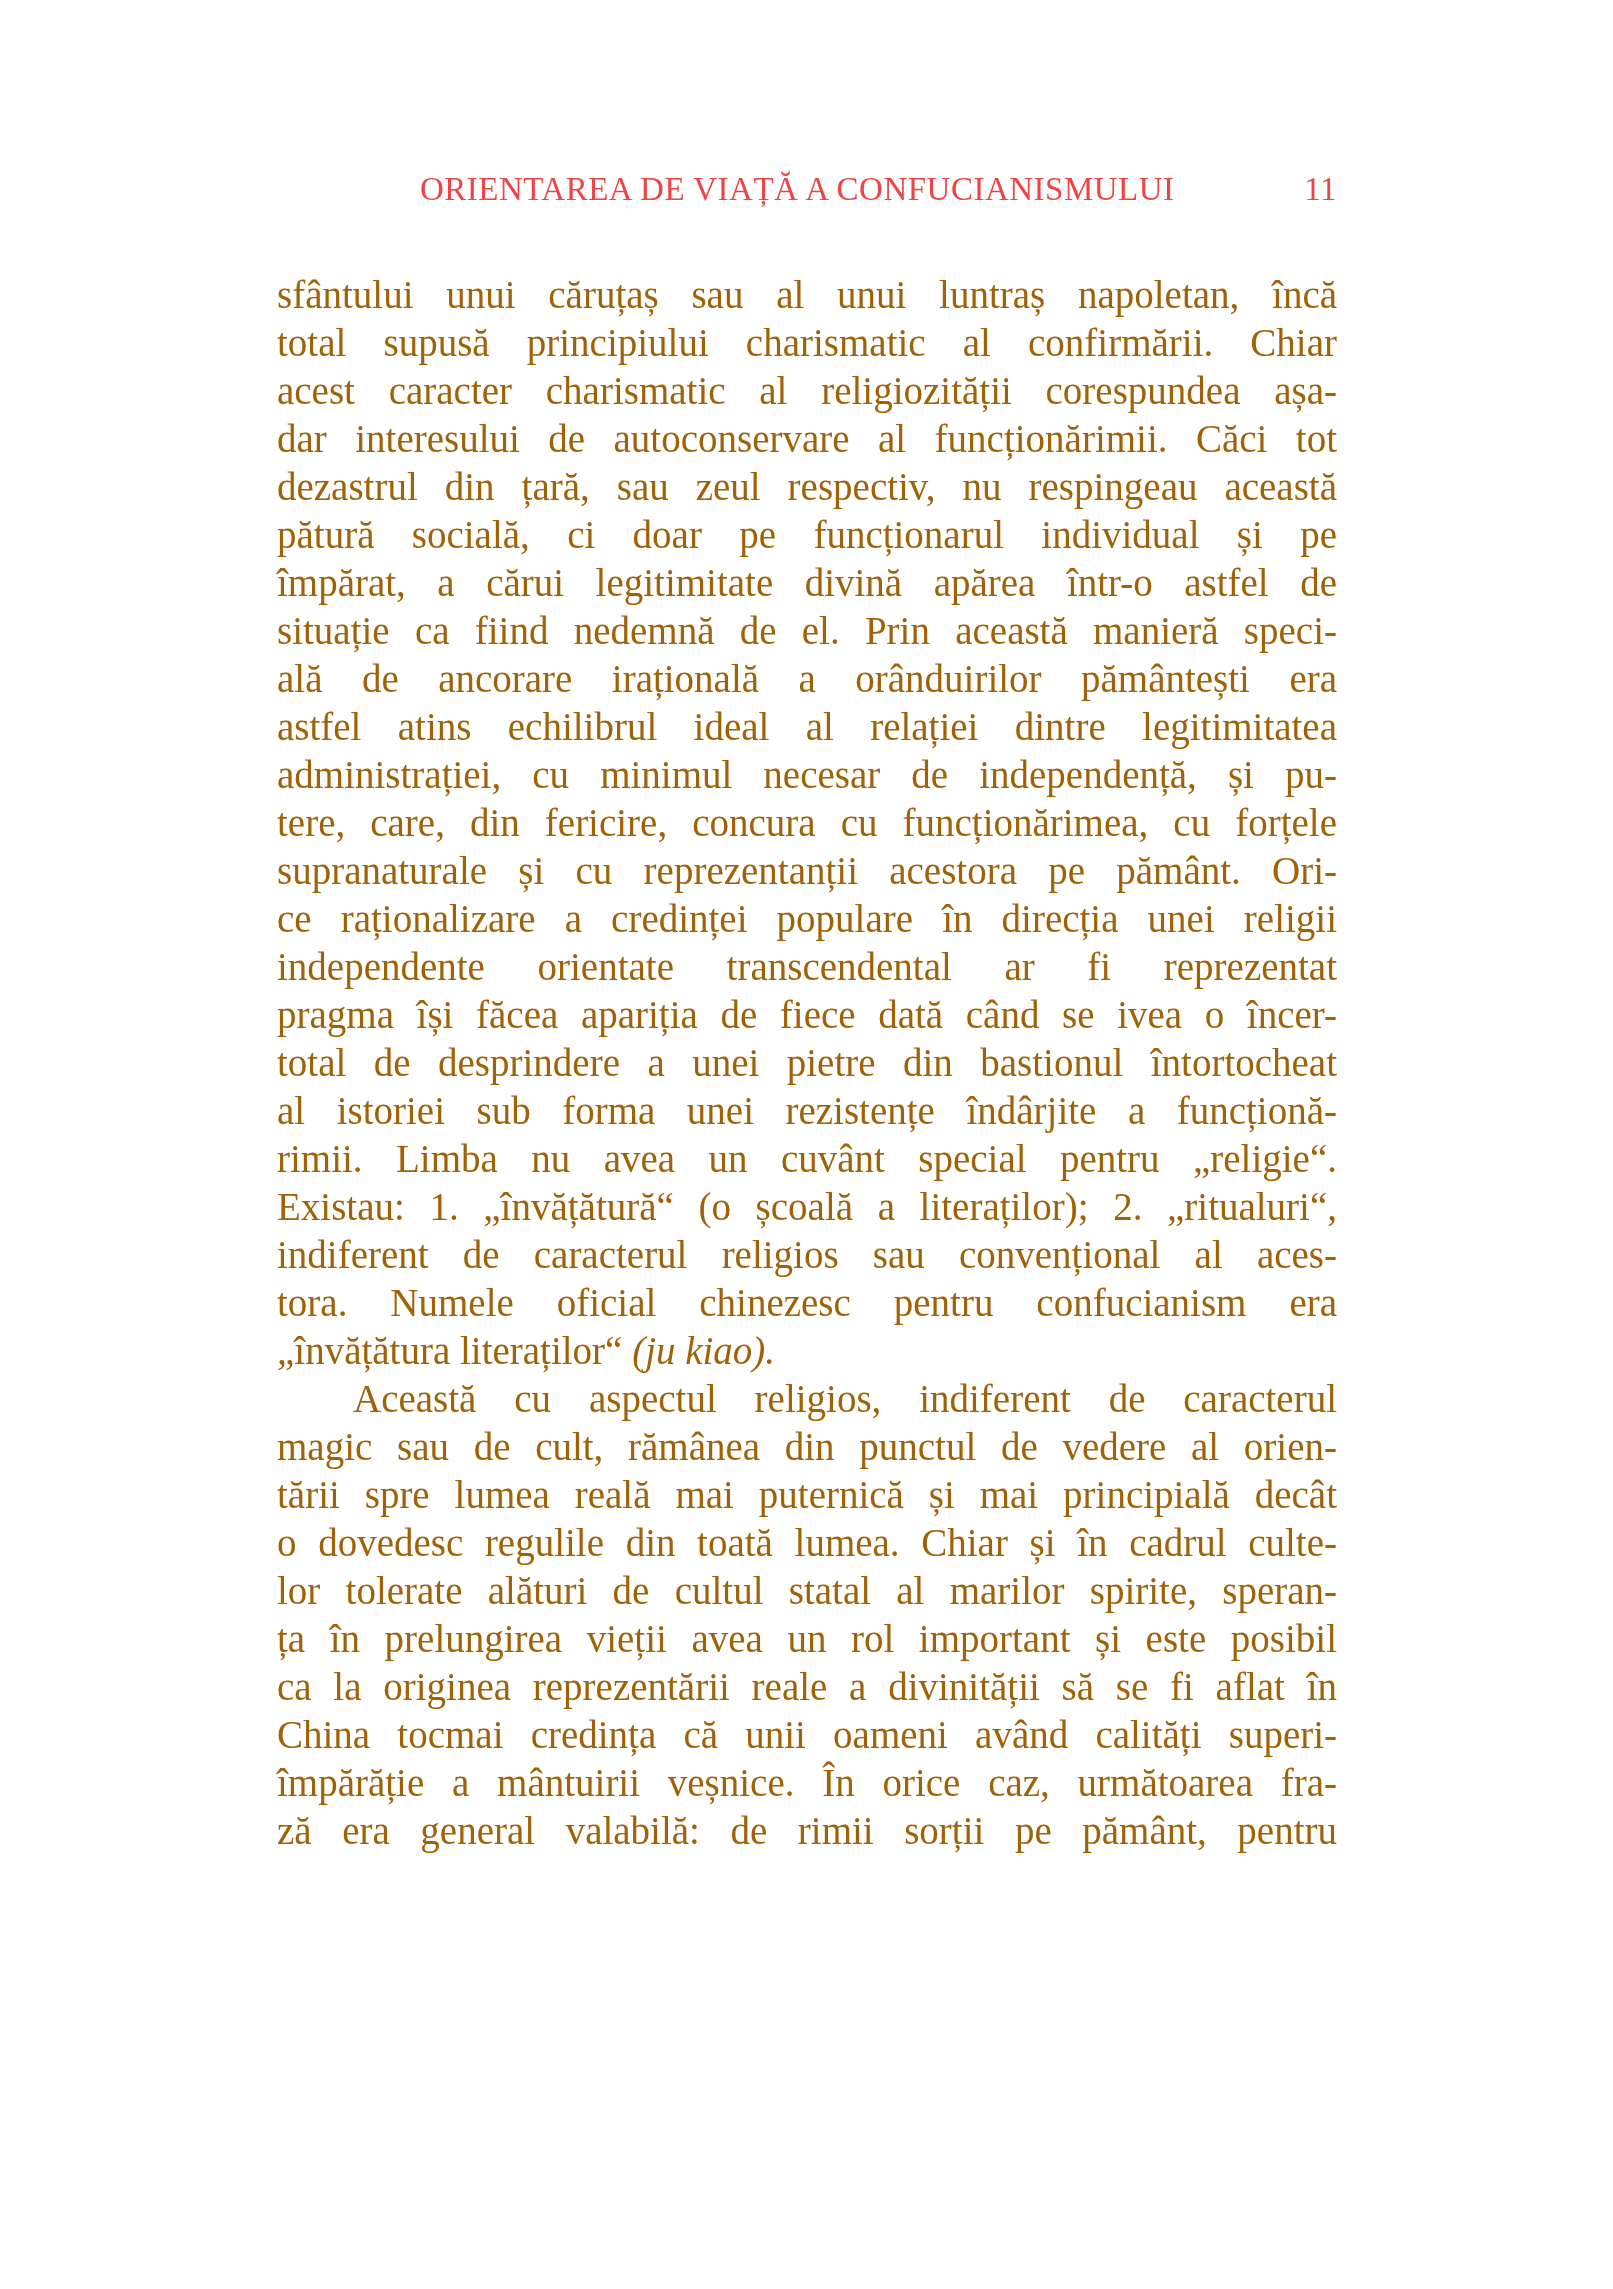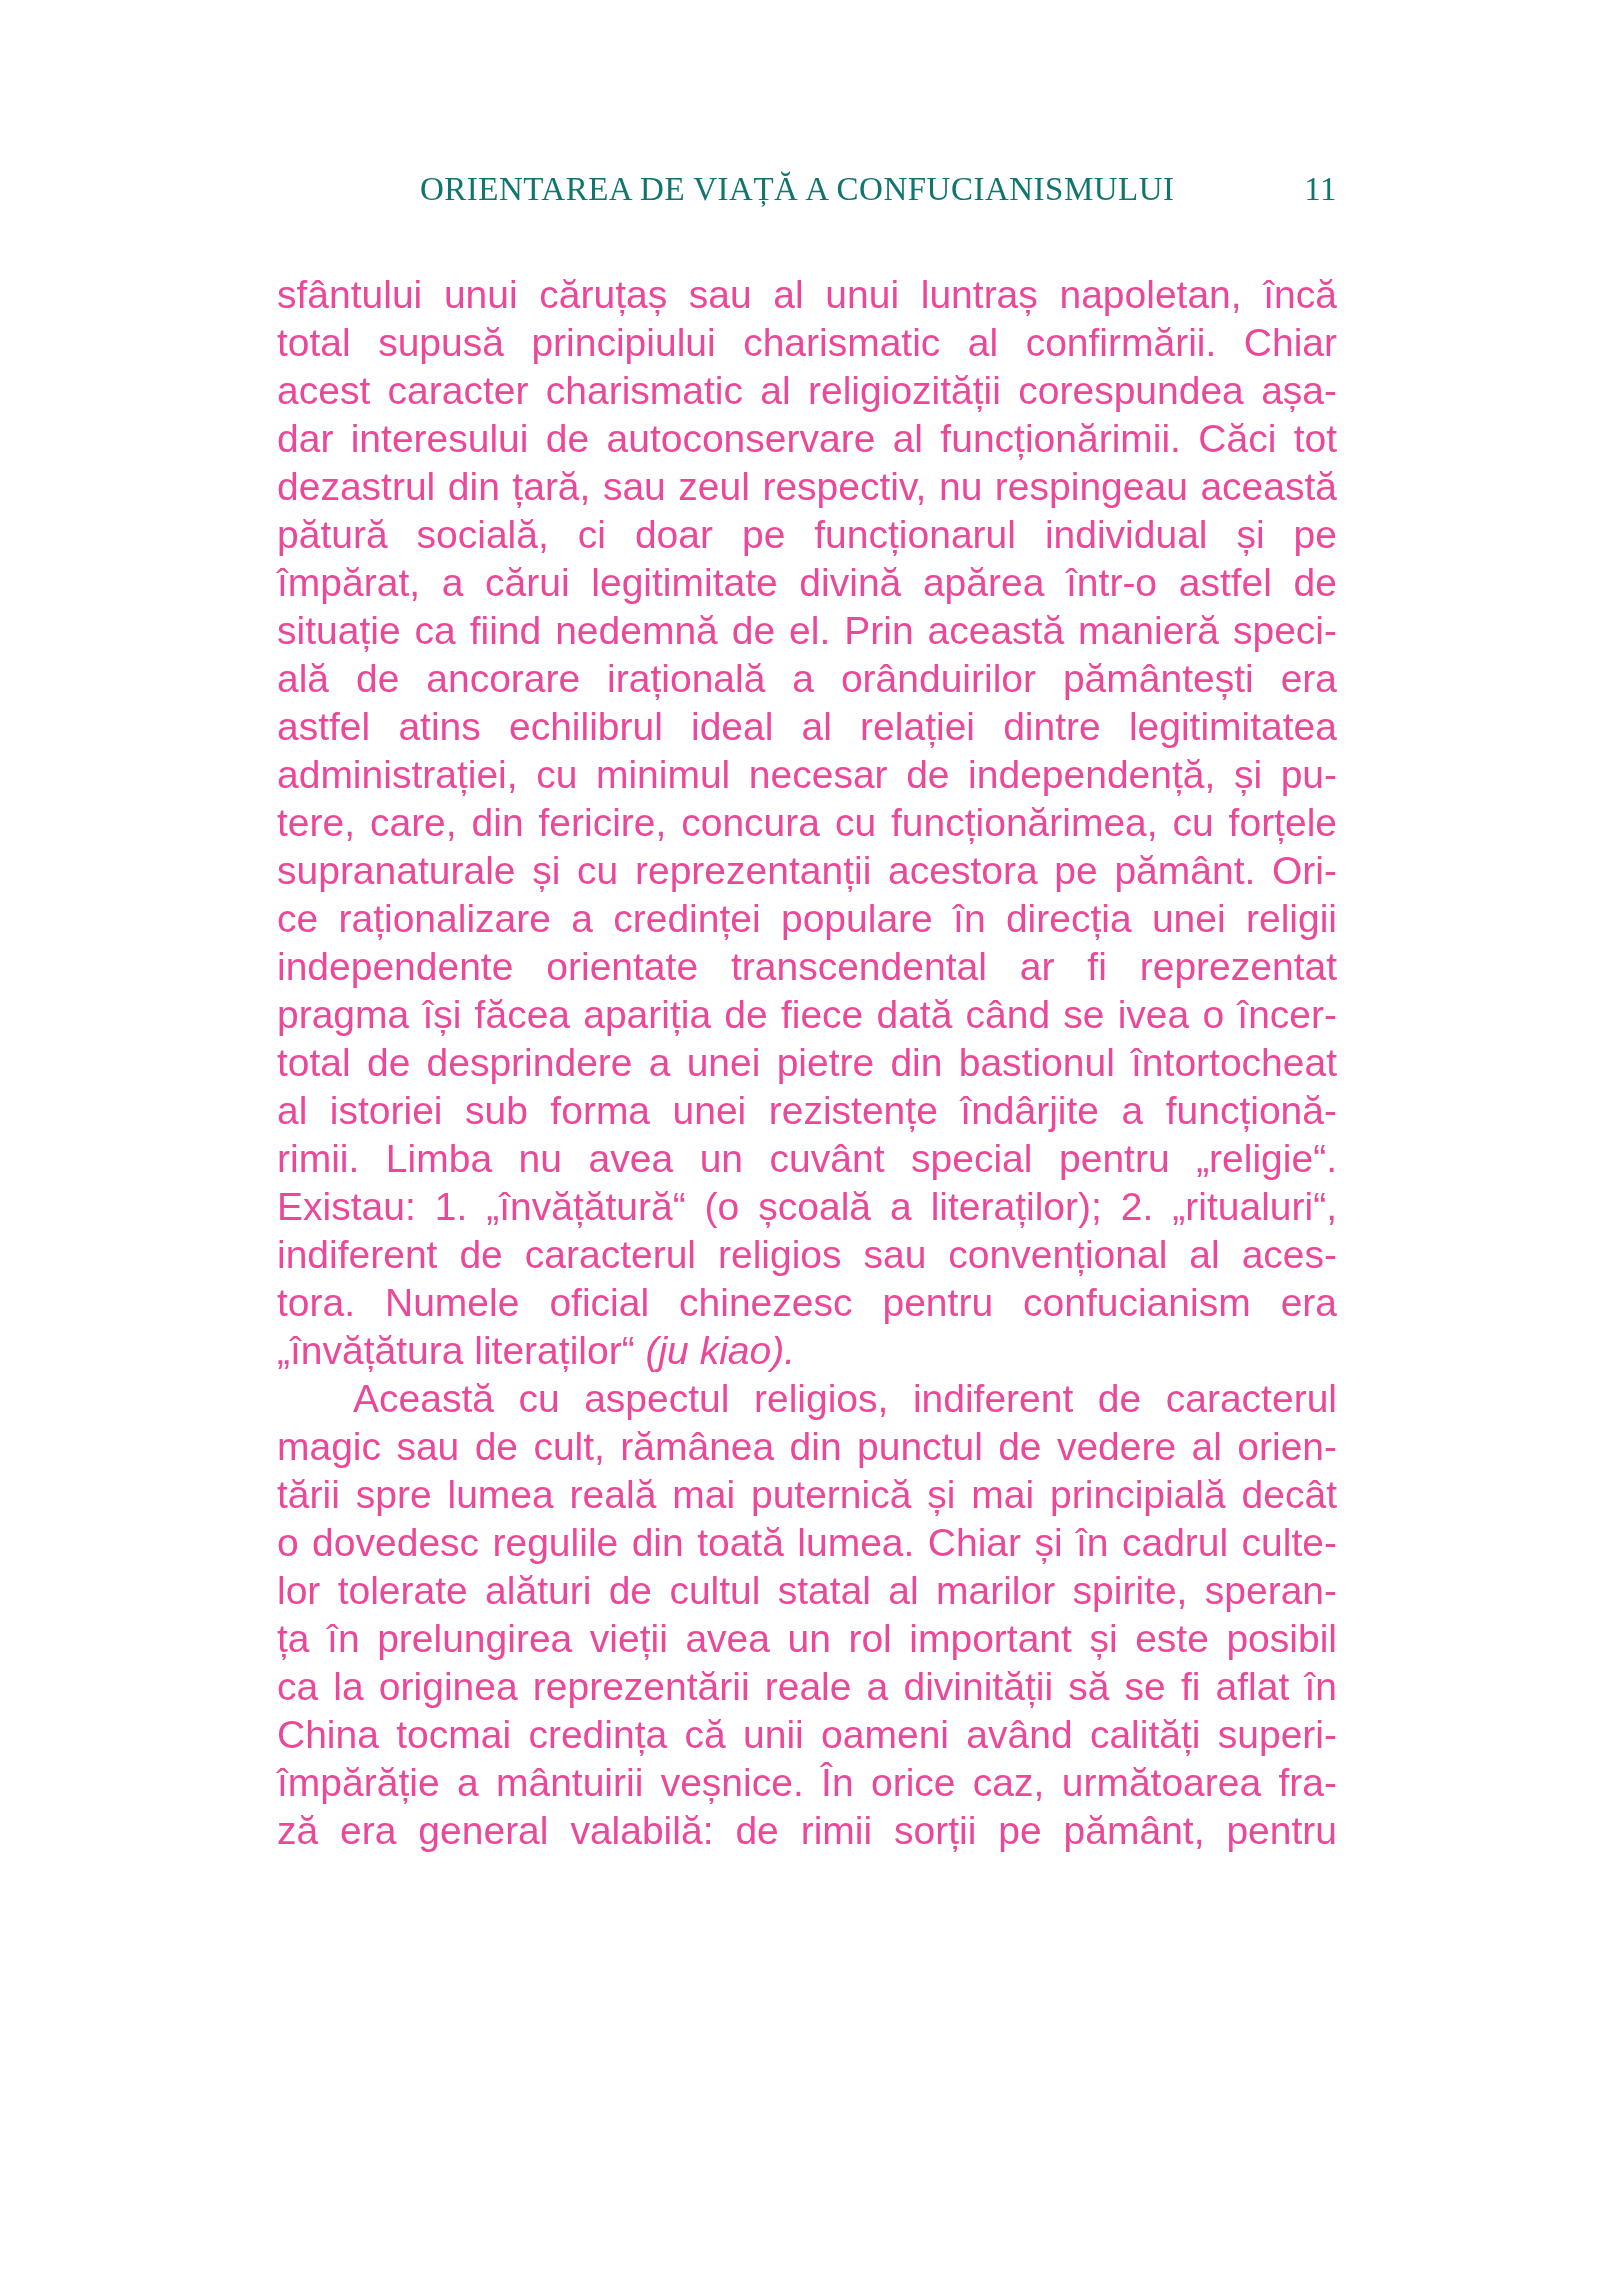--- a/index.html
+++ b/index.html
@@ -1,28 +1,28 @@
 <!DOCTYPE html>
 <html style="font-size:14.8px"><head>
 <meta charset="utf-8">
 <style>
   html, body { margin: 0; padding: 0; background: #ffffff; }
   body { width: 1613px; height: 2290px; position: relative; overflow: hidden; }
   .page { position: absolute; left: 0; top: 0; width: 1613px; height: 2290px; background: #fff; }
   .running-header {
     position: absolute; left: 277px; top: 164px; width: 1060px; height: 55px;
     font-family: "Liberation Serif", "DejaVu Serif", serif;
-    font-size: 33px; color: #0f766e; letter-spacing: 0.5px;
+    font-size: 33px; color: #ef4444; letter-spacing: 0.5px;
   }
   .running-header .title { position: absolute; left: 143px; top: 7.4px; }
   .running-header .pagenum { position: absolute; right: 0; top: 7.4px; text-align: right; }
   .body-text {
     position: absolute; left: 277px; top: 271px; width: 1060px;
-    font-family: Liberation Sans, sans-serif;
-    font-size: 39px; line-height: 48px; color: #ec4899;
+    font-family: Liberation Serif, serif;
+    font-size: 39px; line-height: 48px; color: #a16207;
   }
   .line {
     display: block; white-space: nowrap; text-align: justify;
     text-align-last: justify; height: 48px; overflow: visible;
   }
   .line.last { text-align-last: left; }
   .line.indent { padding-left: 76px; }
   .ital { font-style: italic; }
 </style>
 </head>

